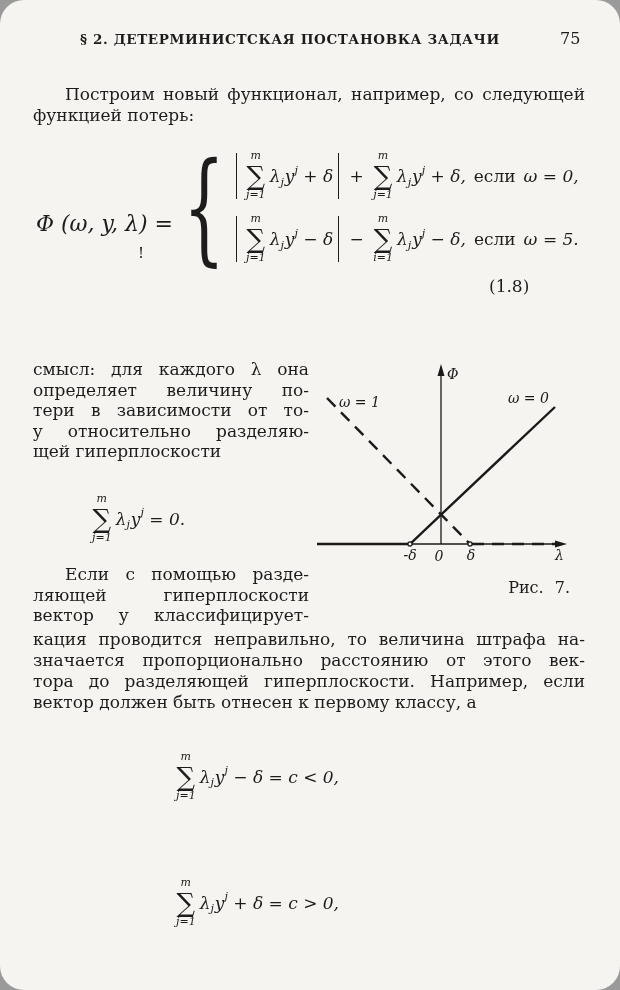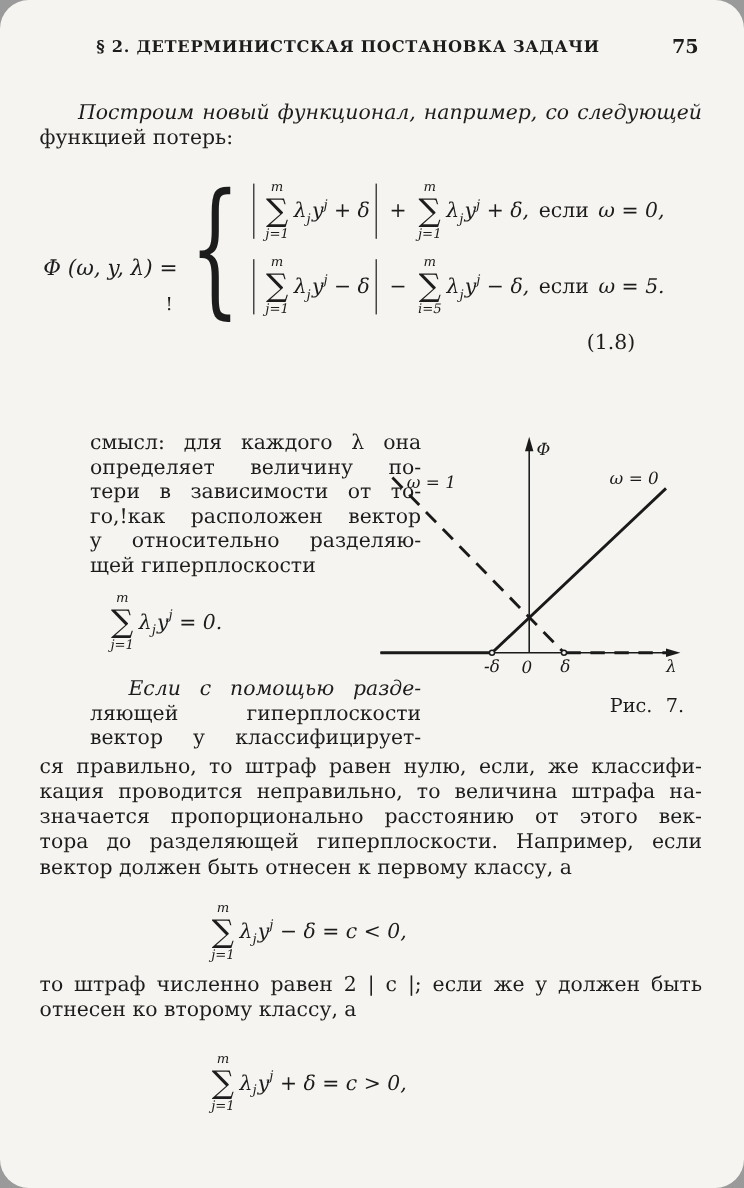--- a/index.html
+++ b/index.html
@@ -9,42 +9,42 @@
     font-family:"DejaVu Serif", serif;
     overflow:hidden;
     border-radius:24px;
   }
   
   .hdr{
     position:absolute;top:31px;left:60px;width:460px;
     text-align:center;font-weight:bold;font-size:13.5px;letter-spacing:.6px;
     white-space:nowrap;
   }
-  .pagenum{position:absolute;top:29px;left:560px;font-weight:bold;font-size:16px;}
+  .pagenum{position:absolute;top:29px;left:560px;font-weight:normal;font-size:16px;}
   
   .par{position:absolute;font-size:17px;line-height:21px;}
   .par div{text-align:justify;text-align-last:justify;white-space:nowrap;}
   .par div:last-child{text-align-last:left;}
   .par.jlast div:last-child{text-align-last:justify;}
-  .par.narrow{line-height:20.5px;margin-left:42px;}
-  .par.indent div:first-child{text-indent:32px;font-style:italic;}
+  .par.narrow{line-height:20.5px;}
+  .par.indent div:first-child{text-indent:32px;}
   
   .mrow{display:flex;align-items:center;font-size:17px;}
   .mt{white-space:pre;}
   .mt.it{font-style:italic;}
   .mt.rm{font-style:normal;margin:16px 8px;}
   .mt.sb{font-size:11px;font-style:italic;transform:translateY(6px);margin-right:1px;}
   .mt.sp{font-size:11px;font-style:italic;transform:translateY(-6px);}
   .msum{display:inline-flex;flex-direction:column;align-items:center;margin:0 4px;}
   .mlim{font-size:11px;font-style:italic;line-height:1.15;}
   .msig{font-size:26px;line-height:1;font-style:normal;}
   .mabs{display:inline-block;width:0;border-left:1.8px solid #1c1c1c;height:46px;margin:0 5px;}
   
   .eq43{position:absolute;left:36px;top:150px;width:545px;display:flex;align-items:center;}
-  .eq43 .lhs{display:flex;align-items:flex-end;font-size:18px;margin-right:10px;margin-top:32px;}
+  .eq43 .lhs{display:flex;align-items:flex-end;font-size:22px;margin-right:10px;margin-top:32px;}
   .brace{
     font-size:66px;line-height:1;transform:scaleY(1.85);transform-origin:center;
     display:inline-block;margin-right:6px;font-style:normal;
   }
   .rows{display:flex;flex-direction:column;gap:11px;}
   .eqnum{position:absolute;left:489px;top:276px;font-size:17px;}
   .artifact{position:absolute;left:138px;top:244px;font-size:15px;}
   
   .fml{position:absolute;display:flex;align-items:center;font-size:17px;}
   
@@ -115,41 +115,40 @@
           <span class="mt it">λ</span>
           <span class="mt sb">j</span>
           <span class="mt it">y</span>
           <span class="mt sp">j</span>
           <span class="mt it"> − δ</span>
           <span class="mabs"></span>
           <span class="mt it"> − </span>
           <span class="msum">
             <span class="mlim">m</span>
             <span class="msig">∑</span>
-            <span class="mlim">i=5</span>
+            <span class="mlim">i=1</span>
           </span>
           <span class="mt it">λ</span>
           <span class="mt sb">j</span>
           <span class="mt it">y</span>
           <span class="mt sp">j</span>
           <span class="mt it"> − δ,</span>
           <span class="mt rm">если</span>
           <span class="mt it">ω = 5.</span>
         </div>
     </div>
   </div>
   <div class="artifact">!</div>
   <div class="eqnum">(1.8)</div>
 
 
   <div class="par narrow" style="left:33px;top:359px;width:276px">
       <div>смысл: для каждого λ она</div>
       <div>определяет величину по-</div>
       <div>тери в зависимости от то-</div>
-      <div>го,!как расположен вектор</div>
       <div>y относительно разделяю-</div>
       <div>щей гиперплоскости</div>
     </div>
 
   <div class="fml mrow" style="left:88px;top:493px;">
       <span class="msum">
         <span class="mlim">m</span>
         <span class="msig">∑</span>
         <span class="mlim">j=1</span>
       </span>
@@ -160,44 +159,39 @@
       <span class="mt it"> = 0.</span>
     </div>
 
   <div class="par narrow jlast indent" style="left:33px;top:564px;width:276px">
       <div>Если с помощью разде-</div>
       <div>ляющей гиперплоскости</div>
       <div>вектор y классифицирует-</div>
     </div>
 
   <div class="par" style="left:33px;top:629px;width:552px">
-      <div>ся правильно, то штраф равен нулю, если, же классифи-</div>
       <div>кация проводится неправильно, то величина штрафа на-</div>
       <div>значается пропорционально расстоянию от этого век-</div>
       <div>тора до разделяющей гиперплоскости. Например, если</div>
       <div>вектор должен быть отнесен к первому классу, а</div>
     </div>
 
   <div class="fml mrow" style="left:172px;top:751px;">
       <span class="msum">
         <span class="mlim">m</span>
         <span class="msig">∑</span>
         <span class="mlim">j=1</span>
       </span>
       <span class="mt it">λ</span>
       <span class="mt sb">j</span>
       <span class="mt it">y</span>
       <span class="mt sp">j</span>
       <span class="mt it"> − δ = c &lt; 0,</span>
     </div>
 
-  <div class="par" style="left:33px;top:811px;width:552px">
-      <div>то штраф численно равен 2 | c |; если же y должен быть</div>
-      <div>отнесен ко второму классу, а</div>
-    </div>
 
   <div class="fml mrow" style="left:172px;top:877px;">
       <span class="msum">
         <span class="mlim">m</span>
         <span class="msig">∑</span>
         <span class="mlim">j=1</span>
       </span>
       <span class="mt it">λ</span>
       <span class="mt sb">j</span>
       <span class="mt it">y</span>

